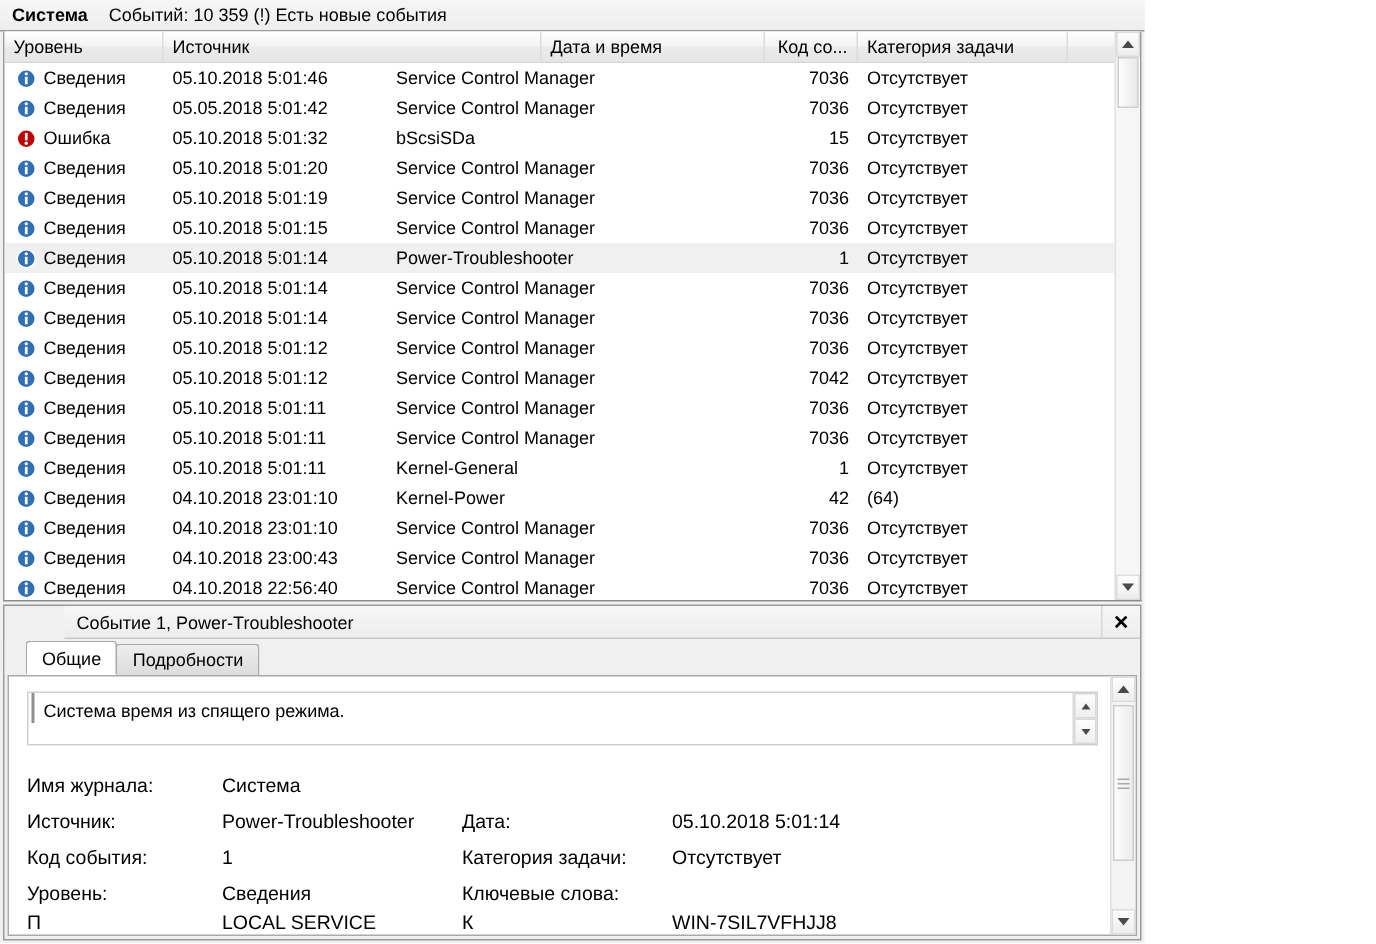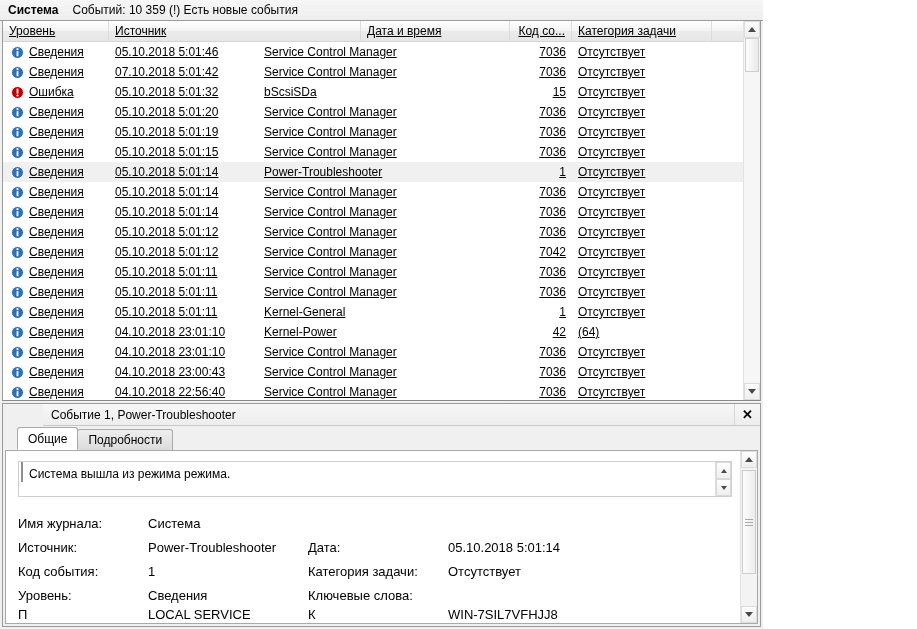--- a/index.html
+++ b/index.html
@@ -46,21 +46,20 @@
     border-bottom: 1px solid #8a8a8a;
     margin: 0 2px 0 2px;
     display: flex;
     flex-direction: column;
     overflow: hidden;
   }
   .grid-wrap {
     display: flex;
     flex: 1 1 auto;
     min-height: 0;
-    text-decoration: underline;
   }
   .grid-main {
     flex: 1 1 auto;
     min-width: 0;
     display: flex;
     flex-direction: column;
     overflow: hidden;
   }
 
   
@@ -340,21 +339,21 @@
               <div class="cell c-level level">
                 <span class="sev">
                   <svg width="13" height="13" viewBox="0 0 13 13">
                     <circle cx="6.5" cy="6.5" r="6" fill="#2f6fb5" stroke="#ffffff" stroke-width="1"></circle>
                     <circle cx="6.5" cy="3.2" r="1.1" fill="#ffffff"></circle>
                     <rect x="5.6" y="5.2" width="1.8" height="5" fill="#ffffff"></rect>
                   </svg>
                 </span>
                 <span>Сведения</span>
               </div>
-              <div class="cell c-date">07.10.2018 5:01:42</div>
+              <div class="cell c-date">05.05.2018 5:01:42</div>
               <div class="cell c-src">Service Control Manager</div>
               <div class="cell c-code num">7036</div>
               <div class="cell c-cat">Отсутствует</div>
               <div class="cell c-last"></div>
             </div>
             <div class="row">
               <div class="cell c-level level">
                 <span class="sev">
                   <svg width="13" height="13" viewBox="0 0 13 13">
                     <circle cx="6.5" cy="6.5" r="6" fill="#c00000" stroke="#ffffff" stroke-width="1"></circle>
@@ -652,21 +651,21 @@
 
     <div class="tabs">
       <div class="tab active">Общие</div>
       <div class="tab">Подробности</div>
     </div>
 
     <div class="detail-body">
       <div class="detail-content">
 
         <div class="desc-box">
-          <div class="desc-text">Система вышла из режима режима.</div>
+          <div class="desc-text">Система время из спящего режима.</div>
           <div class="mini-sb">
             <div class="mbtn">
                 <span class="mini-up"></span>
               </div>
             <div class="mbtn">
                 <span class="mini-dn"></span>
               </div>
           </div>
         </div>
 

